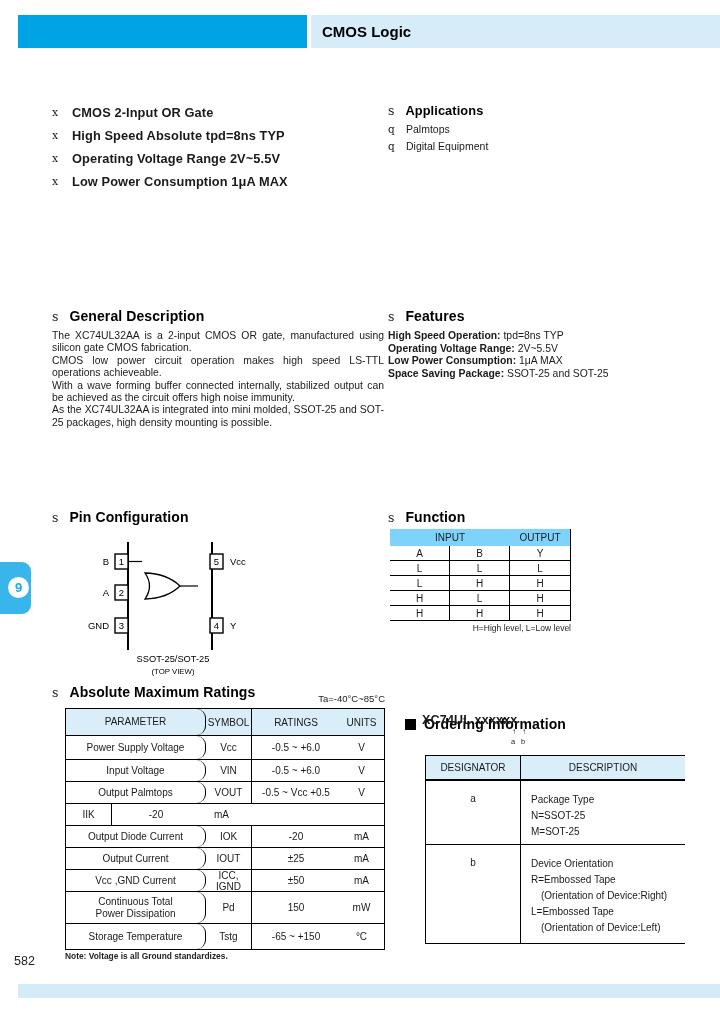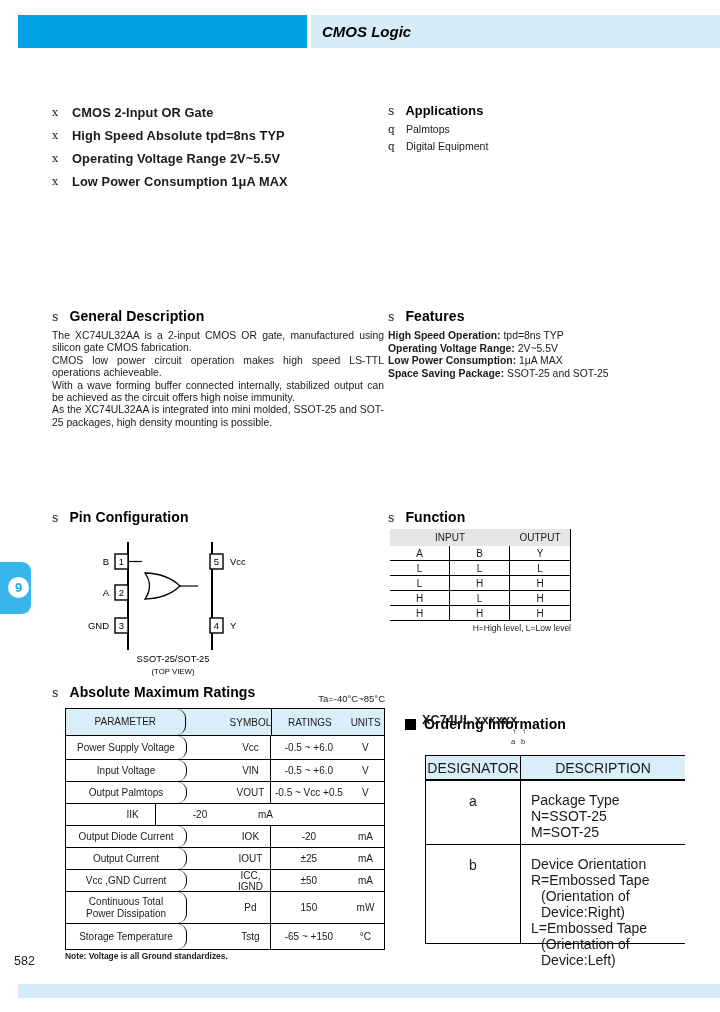--- a/index.html
+++ b/index.html
@@ -6,21 +6,21 @@
   html,body { background:#ffffff; }
   .page {
     position:relative; width:720px; height:1012px; background:#ffffff;
     font-family:"Liberation Sans", sans-serif; color:#1a1a1a; overflow:hidden;
   }
   .serif { font-family:"DejaVu Serif", serif; }
 
   
   .bar-cyan { position:absolute; left:18px; top:15px; width:289px; height:33px; background:#00a4e4; }
   .bar-light { position:absolute; left:311px; top:15px; width:409px; height:33px; background:#d6edf9;
-               display:flex; align-items:center; padding-left:11px; font-size:15px; font-weight:bold; color:#000;font-style:italic; }
+               display:flex; align-items:center; padding-left:11px; font-size:15px; font-weight:bold; color:#000; }
 
   
   .side-tab { position:absolute; left:0; top:562px; width:31px; height:52px; background:#38b6eb;
               border-radius:0 9px 9px 0; }
   .side-tab .circle { position:absolute; left:8px; top:15px; width:21px; height:21px; border-radius:50%;
               background:#ffffff; display:flex; align-items:center; justify-content:center;
               color:#18aae6; font-size:13px; font-weight:bold; }
 
   
   .bullets { position:absolute; left:52px; top:105px; }
@@ -52,48 +52,48 @@
   
   .pin-svg { position:absolute; left:75px; top:538px; width:230px; height:150px; }
   .pin-svg line, .pin-svg path { stroke:#000; fill:none; }
   .pin-svg rect { fill:#fff; stroke:#000; stroke-width:1.4; }
   .pin-svg text { font-family:"Liberation Sans", sans-serif; font-size:9.5px; fill:#000; }
 
   
   .fn-table { position:absolute; left:390px; top:529px; width:181px; border-right:1.4px solid #000;
               font-size:10px; }
   .fn-row { display:flex; align-items:center; height:15px; border-bottom:1px solid #000; }
-  .fn-head { height:17px; background:#e5e5e5; border-bottom:none; }
+  .fn-head { height:17px; background:#7dd3fc; border-bottom:none; }
   .fn-sub { border-bottom:1.5px solid #000; }
   .fn-cell { text-align:center; }
   .fw1 { width:60px; } .fw2 { width:120px; }
   .fbr { border-right:1px solid #000; height:100%; display:flex; align-items:center; justify-content:center; }
   .fn-note { position:absolute; left:390px; top:623px; width:181px; text-align:right; font-size:8.5px; color:#222; }
 
   
   .ta-cond { position:absolute; left:185px; top:693px; width:200px; text-align:right; font-size:9.5px; }
   .amr-table { position:absolute; left:65px; top:708px; width:320px; border:1.6px solid #000; font-size:10px; }
   .amr-row { display:flex; align-items:center; border-bottom:1px solid #000; }
   .amr-row.thick { border-bottom:1.8px solid #000; }
   .amr-row:last-child { border-bottom:none; }
   .amr-head { height:27px; background:#d9eef9; border-bottom:1.8px solid #000; }
   .c-param { width:140px; text-align:center; white-space:pre-line; line-height:11.5px;border-radius:9px; }
-  .c-sym   { width:46px; text-align:center;margin-left:44px; }
+  .c-sym   { width:46px; text-align:center; }
   .c-rate  { width:88px; text-align:center; }
   .c-unit  { width:43px; text-align:center; }
   .vline { border-right:1px solid #000; align-self:stretch; display:flex; align-items:center; justify-content:center; }
   .h24{height:24px;} .h22{height:22px;} .h32{height:32px;} .h25{height:25px;}
   .amr-note { position:absolute; left:65px; top:951px; font-size:8.4px; color:#222;font-weight:bold; }
 
   
   .ord-part { position:absolute; left:422px; top:713px; font-size:12.5px; font-weight:bold; letter-spacing:.2px; }
   .ord-arrow { position:absolute; font-size:8px; color:#222; }
   .ord-arrow-label { position:absolute; font-size:7.5px; color:#222; }
   .ord-table { position:absolute; left:425px; top:755px; width:260px; border-left:1px solid #000;
-               border-top:1px solid #000; border-bottom:1px solid #000; font-size:14px; }
+               border-top:1px solid #000; border-bottom:1px solid #000; font-size:10px; }
   .ord-head { display:flex; background:#d9eef9; height:25px; align-items:center; border-bottom:2.5px solid #000; }
   .ord-row { display:flex; border-bottom:1px solid #000; }
   .ord-row:last-child { border-bottom:none; }
   .oc-des { width:95px; text-align:center; border-right:1px solid #000; }
   .oc-desc { width:164px; }
   .ord-row .oc-des { padding-top:12px; }
   .ord-row .oc-desc { padding:11px 0 10px 10px; line-height:16px; }
   .ra { height:64px; } .rb { height:98px; }
   .desc-line.indent { padding-left:10px; }
 

